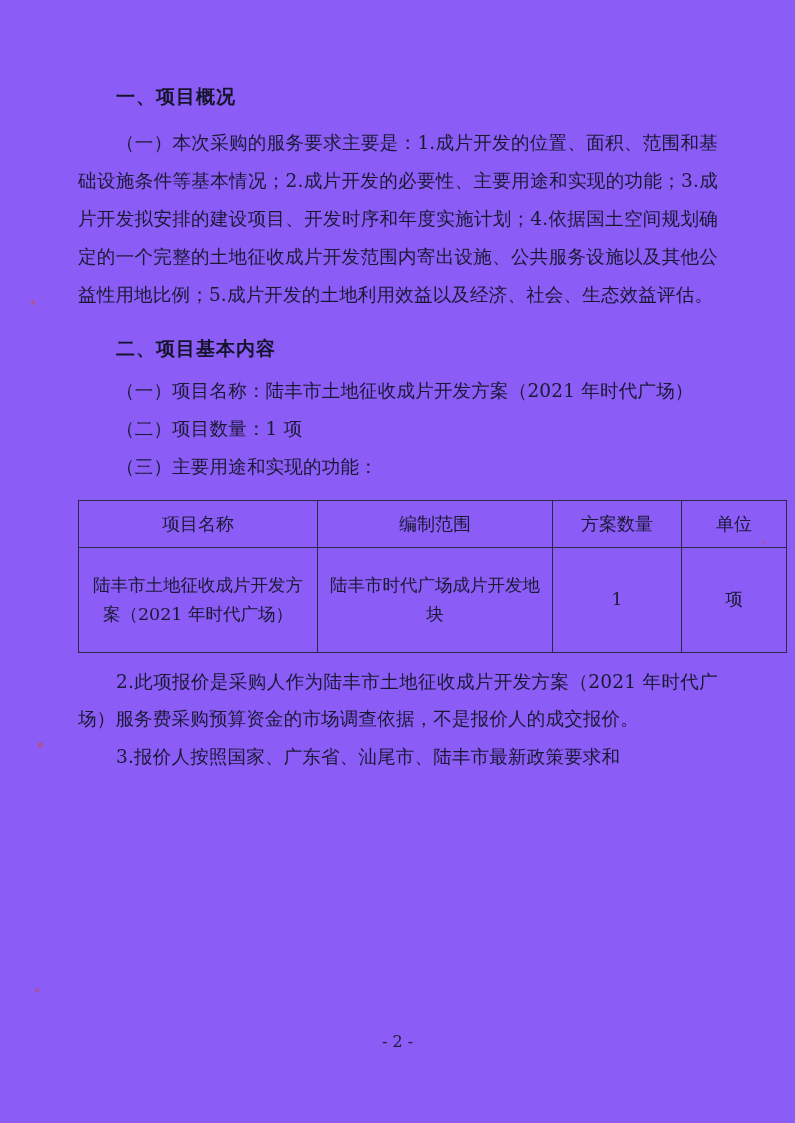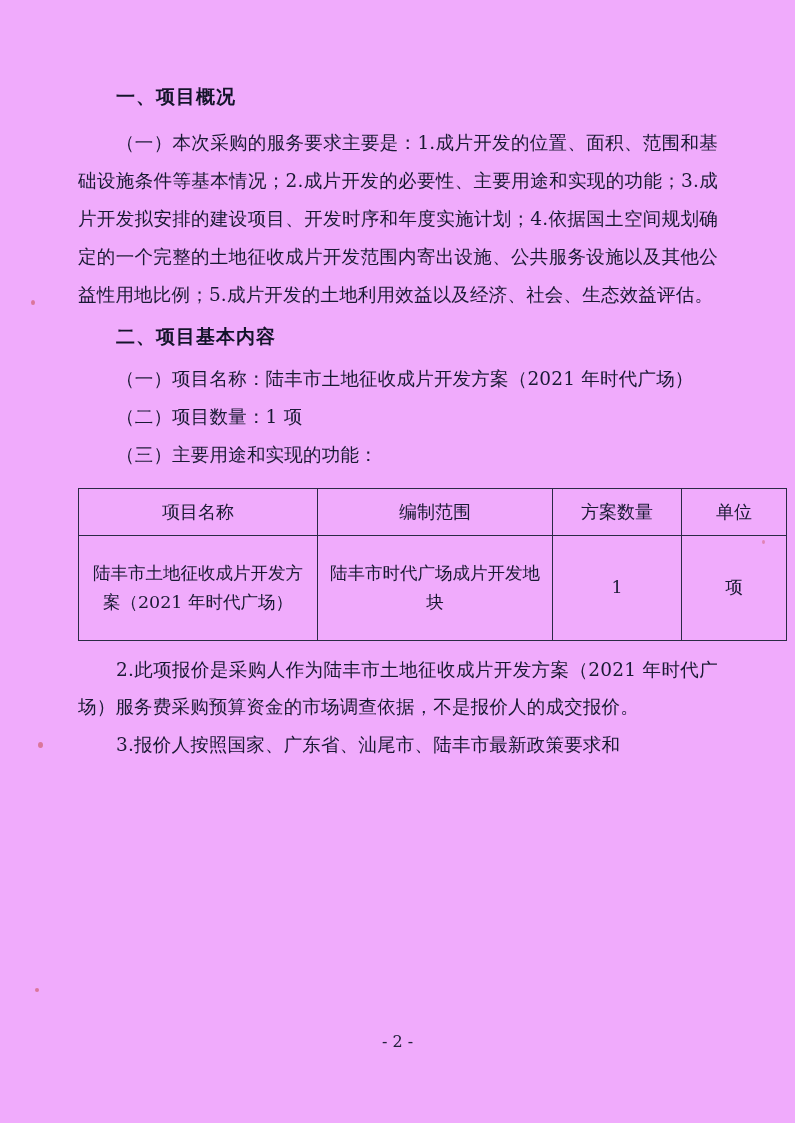--- a/index.html
+++ b/index.html
@@ -13,42 +13,42 @@
     font-family: "DejaVu Serif", "Liberation Serif", serif;
     color: #1a1a2e;
     position: relative;
     overflow: hidden;
   }
   .page {
     position: absolute;
     top: 0; left: 0;
     width: 795px;
     height: 1123px;
-    background: #f0abfc;
+    background: #8b5cf6;
   }
   .content {
     position: absolute;
     left: 78px;
     top: 78px;
     width: 640px;
   }
   .heading {
     font-size: 19px;
     font-weight: bold;
     letter-spacing: 1px;
     margin: 0 0 10px 0;
     padding-left: 38px;
     line-height: 1.9;
     color: #14142b;
   }
   .heading2 {
     font-size: 19px;
     font-weight: bold;
     letter-spacing: 1px;
-    margin: 4px 0 6px 0;
+    margin: 16px 0 6px 0;
     padding-left: 38px;
     line-height: 1.9;
     color: #14142b;
   }
   p.para {
     font-size: 18.5px;
     line-height: 2.05;
     margin: 0;
     text-align: justify;
     text-justify: inter-ideograph;

